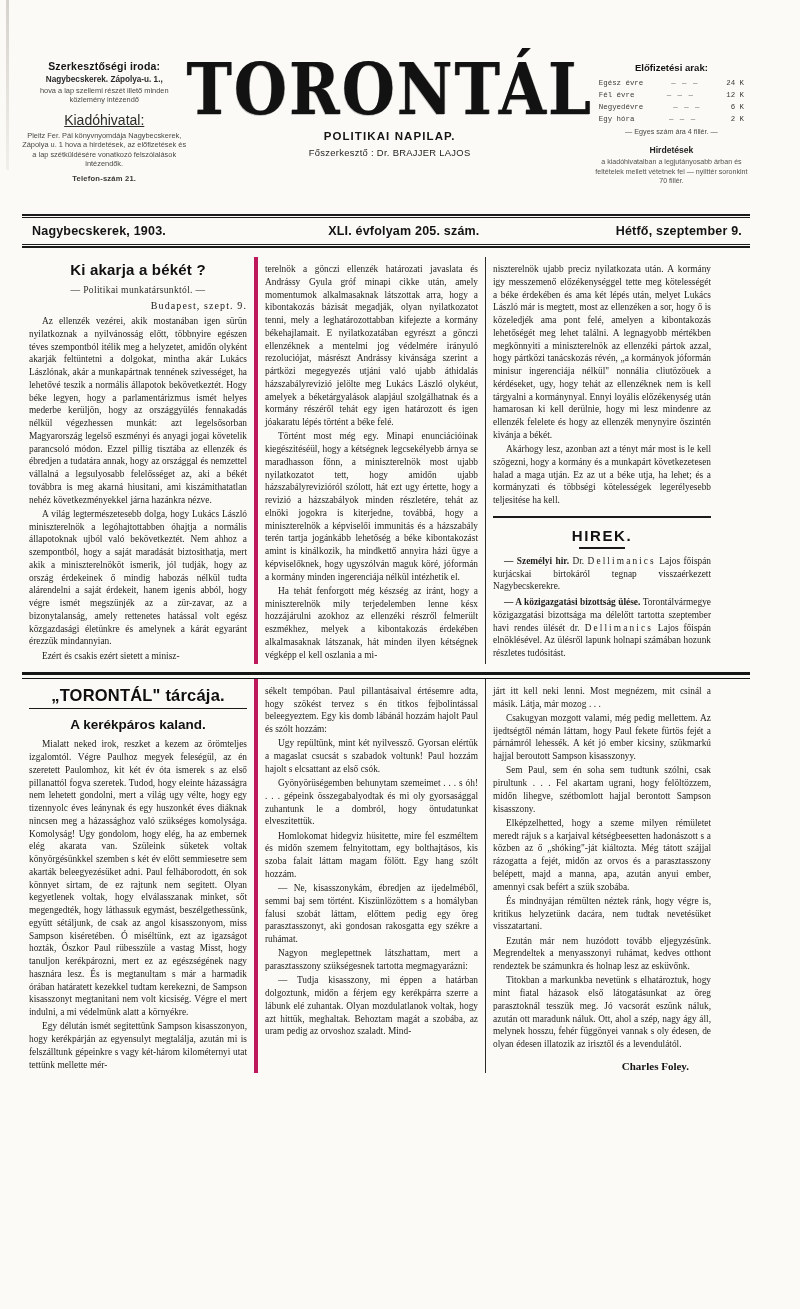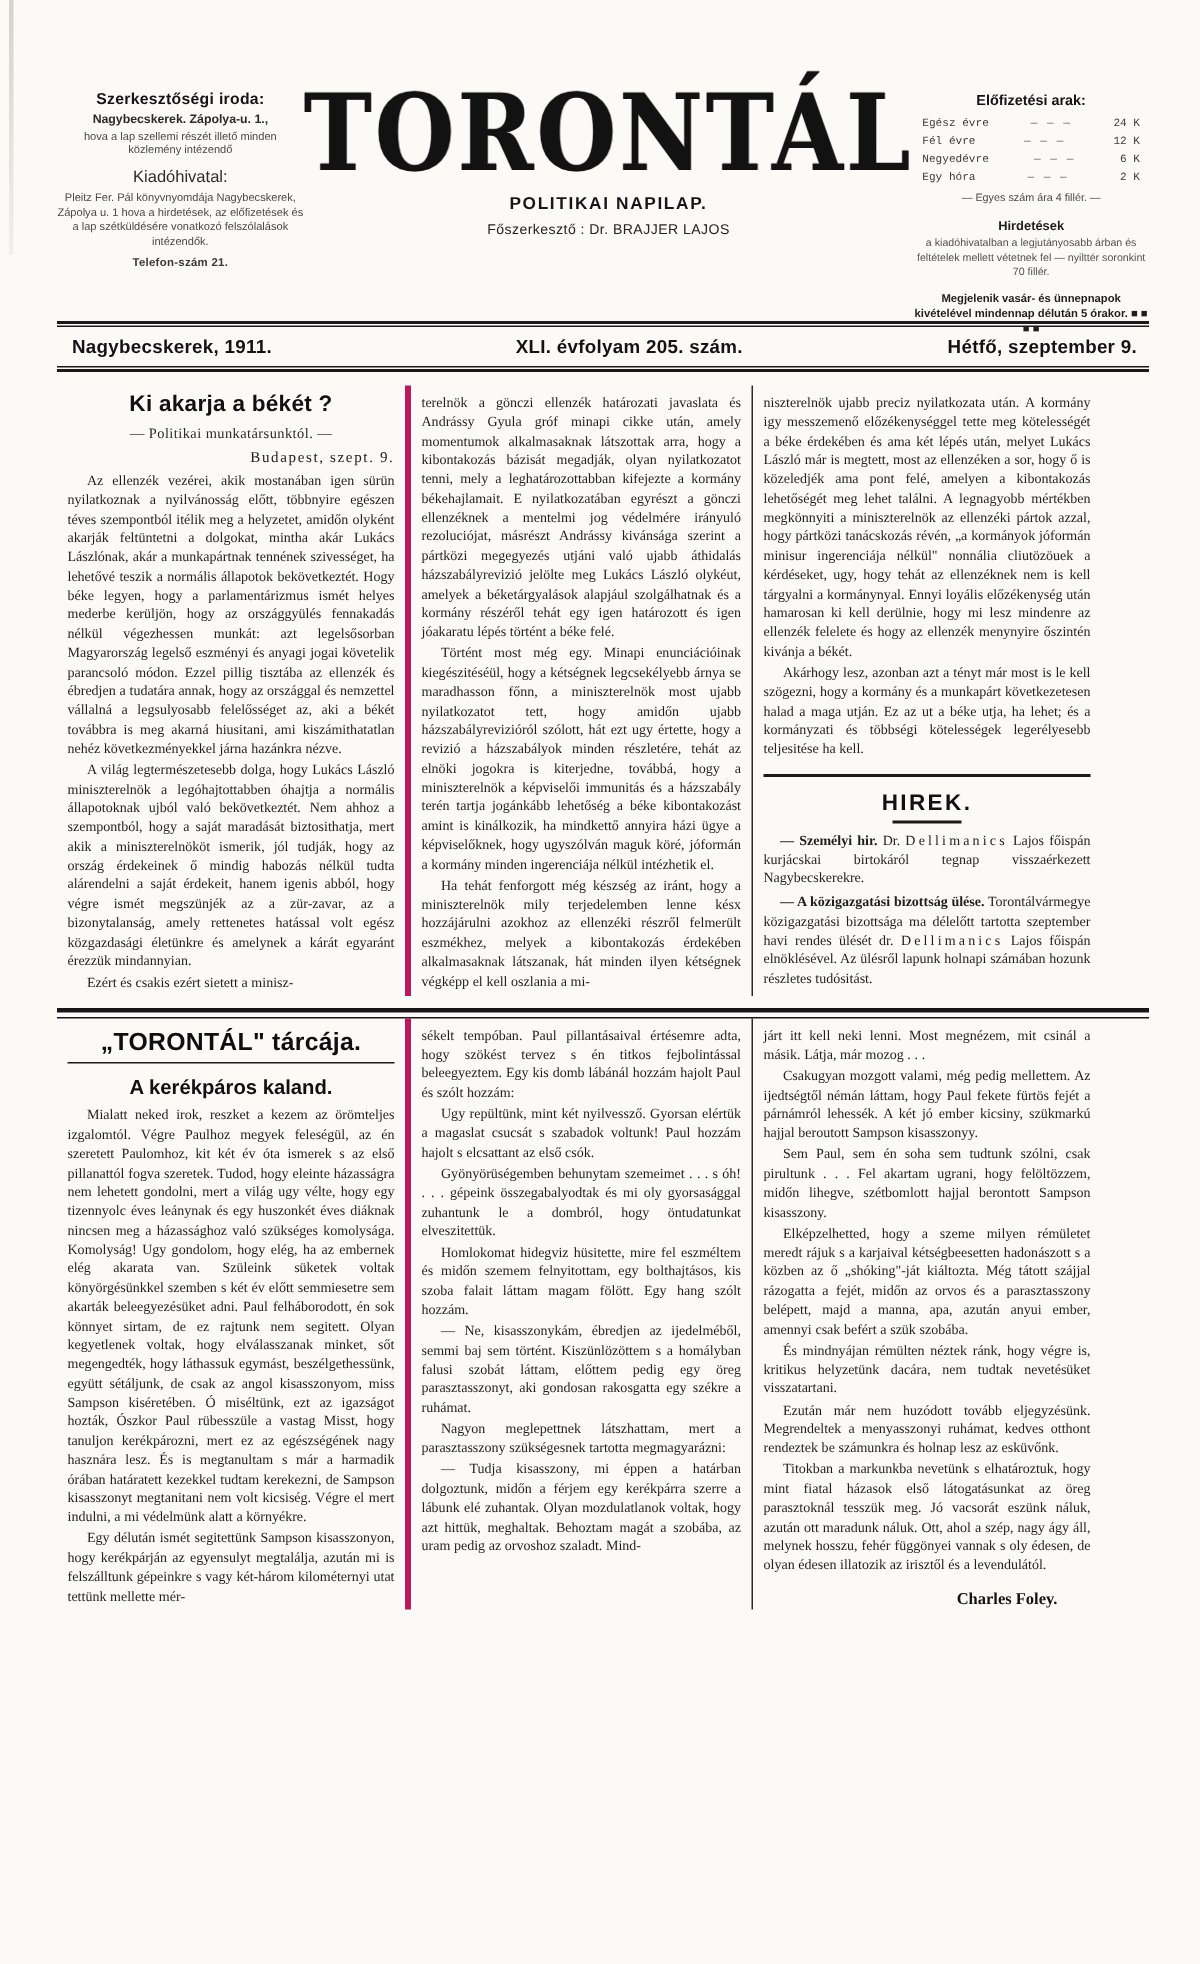--- a/index.html
+++ b/index.html
@@ -20,21 +20,21 @@
     background: #fbfaf7;
   }
   .edge-artifact {
     position: absolute;
     left: 6px; top: 0; width: 3px; height: 170px;
     background: linear-gradient(to bottom, #c9c5bd, #efece6);
     opacity: .75;
   }
   .sheet {
     position: absolute;
-    left: 38px; top: 52px;
+    left: 22px; top: 52px;
     width: 728px;
   }
 
   
   .masthead {
     display: flex;
     align-items: flex-start;
     justify-content: space-between;
     height: 158px;
   }
@@ -61,23 +61,24 @@
   }
   .imprint-left .fine {
     font-size: 7.4px;
     color: #4a4845;
     line-height: 1.28;
     font-family: "Liberation Sans", sans-serif;
   }
   .imprint-left .gap { height: 7px; }
   .imprint-left .hd2 {
     font-family: "Liberation Sans", sans-serif;
-    font-size: 11px;
+    font-size: 14px;
     color: #2e2c29;
     margin-bottom: 2px;
+    text-decoration: underline;
   }
   .imprint-left .tel {
     font-family: "Liberation Sans", sans-serif;
     font-size: 7.6px;
     font-weight: bold;
     color: #3b3935;
     margin-top: 5px;
     letter-spacing: .2px;
   }
 
@@ -362,27 +363,26 @@
           </div>
           <div class="price-row">
             <span>Egy hóra</span>
             <span class="dots">— — —</span>
             <span>2 K</span>
           </div>
         </div>
         <div class="single">— Egyes szám ára 4 fillér. —</div>
         <div class="hd3">Hirdetések</div>
         <div class="fine">a kiadóhivatalban a legjutányosabb árban és feltételek mellett vétetnek fel — nyilttér soronkint 70 fillér.</div>
-        <div class="bold-note">Megjelenik vasár- és ünnepnapok kivételével mindennap délután 5 órakor. ■ ■ ■ ■</div>
       </div>
     </div>
 
     <div class="rule-double"></div>
     <div class="datebar">
-      <div>Nagybecskerek, 1911.</div>
+      <div>Nagybecskerek, 1903.</div>
       <div class="mid">XLI. évfolyam 205. szám.</div>
       <div>Hétfő, szeptember 9.</div>
     </div>
     <div class="rule-double-b"></div>
 
     <div class="cols">
 
       <div class="col">
         <div class="headline">Ki akarja a békét ?</div>
         <div class="byline">— Politikai munkatársunktól. —</div>

